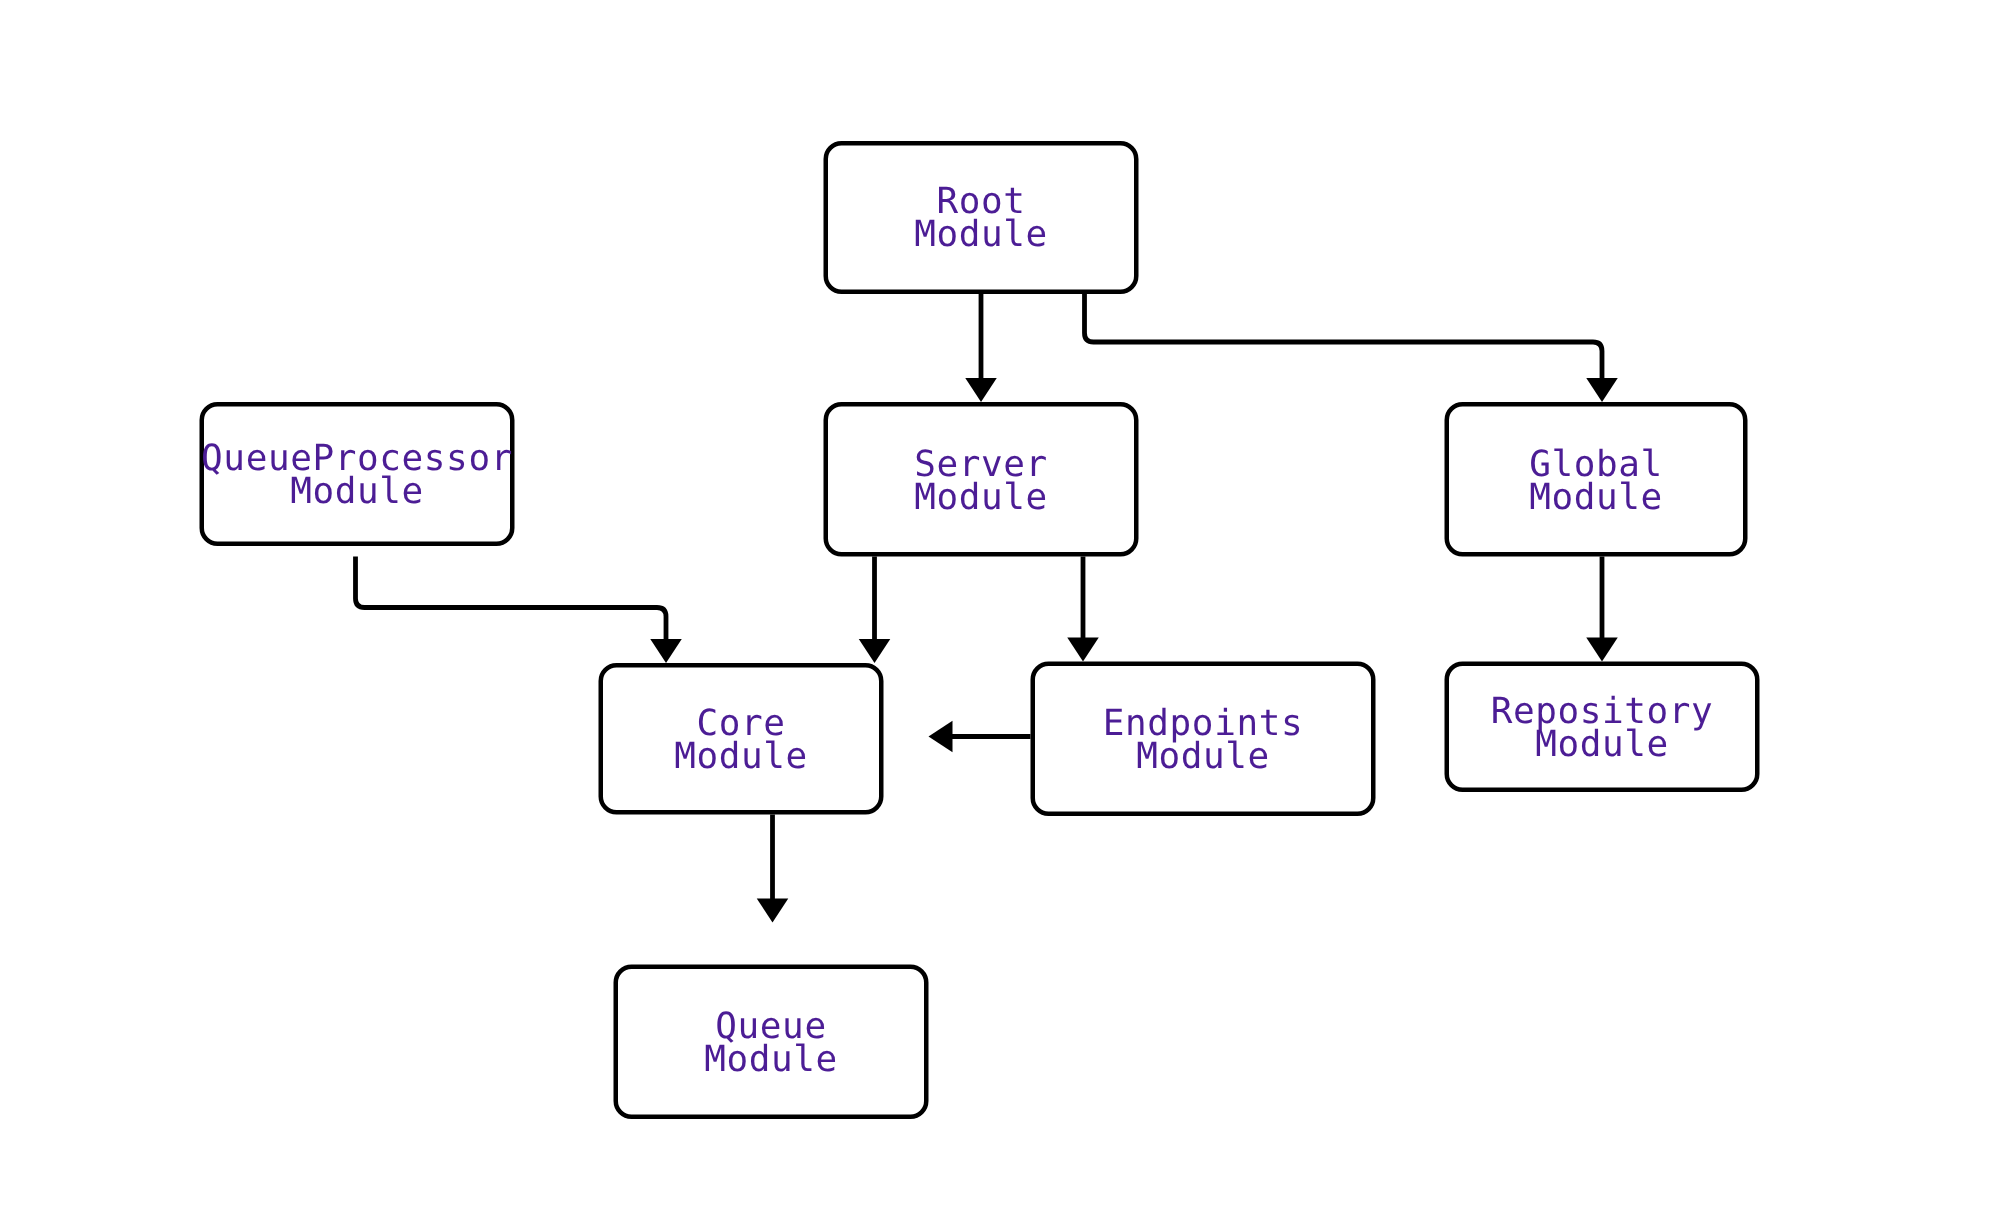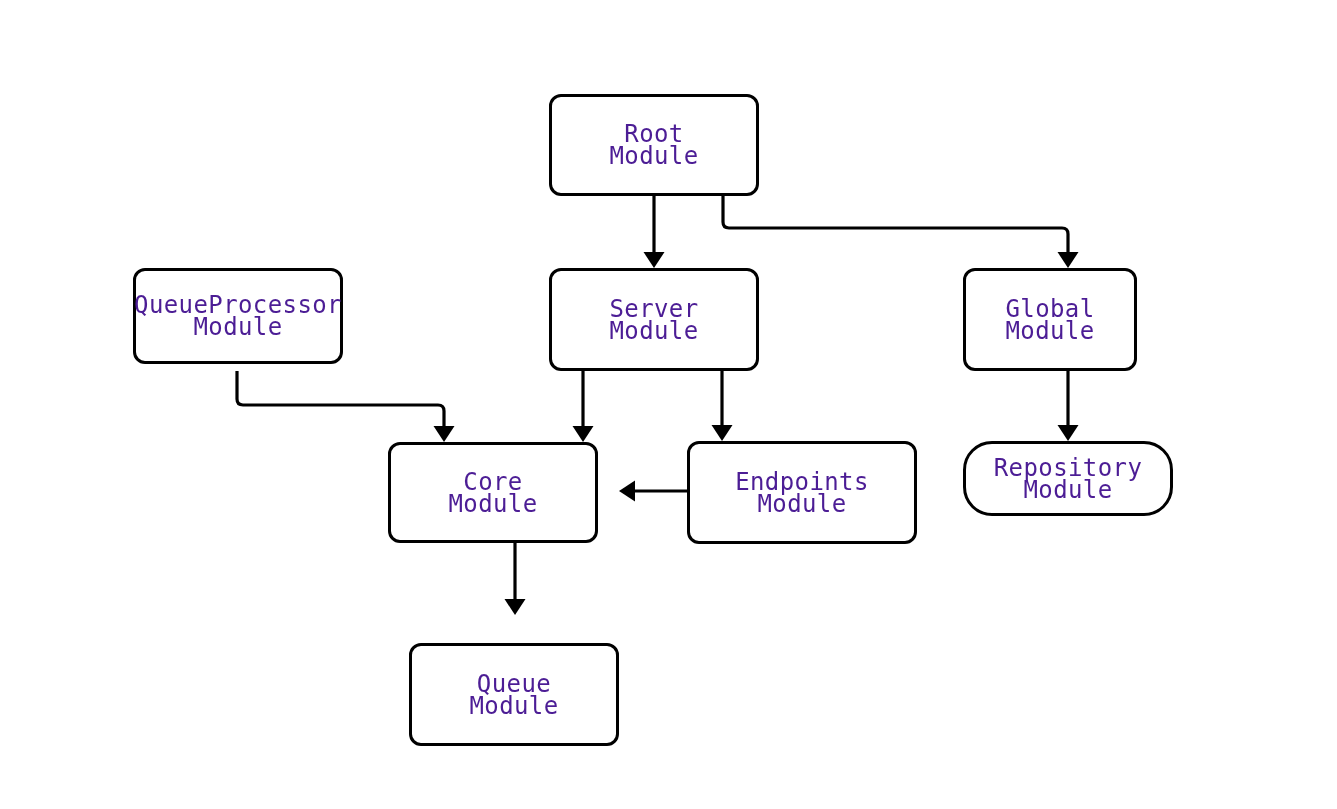--- a/index.html
+++ b/index.html
@@ -83,33 +83,33 @@
 Module</div>
       </div>
       <div class="node" style="left: 133px; top: 268px; width: 210px; height: 96px; background: rgb(255, 255, 255); border-color: rgb(0, 0, 0);">
         <div class="node-label">QueueProcessor
 Module</div>
       </div>
       <div class="node" style="left: 549px; top: 268px; width: 210px; height: 103px; background: rgb(255, 255, 255); border-color: rgb(0, 0, 0);">
         <div class="node-label">Server
 Module</div>
       </div>
-      <div class="node" style="left: 963px; top: 268px; width: 174px; height: 103px; background: rgb(255, 255, 255); border-color: rgb(0, 0, 0);">
+      <div class="node" style="left: 963px; top: 268px; width: 202px; height: 103px; background: rgb(255, 255, 255); border-color: rgb(0, 0, 0);">
         <div class="node-label">Global
 Module</div>
       </div>
-      <div class="node" style="left: 388px; top: 442px; width: 210px; height: 101px; background: rgb(255, 255, 255); border-color: rgb(0, 0, 0);">
+      <div class="node" style="left: 399px; top: 442px; width: 190px; height: 101px; background: rgb(255, 255, 255); border-color: rgb(0, 0, 0);">
         <div class="node-label">Core
 Module</div>
       </div>
       <div class="node" style="left: 687px; top: 441px; width: 230px; height: 103px; background: rgb(255, 255, 255); border-color: rgb(0, 0, 0);">
         <div class="node-label">Endpoints
 Module</div>
       </div>
-      <div class="node" style="left: 963px; top: 441px; width: 210px; height: 75px; background: rgb(255, 255, 255); border-color: rgb(0, 0, 0); border-radius: 29px;">
+      <div class="node" style="left: 963px; top: 441px; width: 210px; height: 87px; background: rgb(255, 255, 255); border-color: rgb(0, 0, 0);">
         <div class="node-label">Repository
 Module</div>
       </div>
       <div class="node" style="left: 409px; top: 643px; width: 210px; height: 103px; background: rgb(255, 255, 255); border-color: rgb(0, 0, 0);">
         <div class="node-label">Queue
 Module</div>
       </div>
     </div>
 
 </div>

